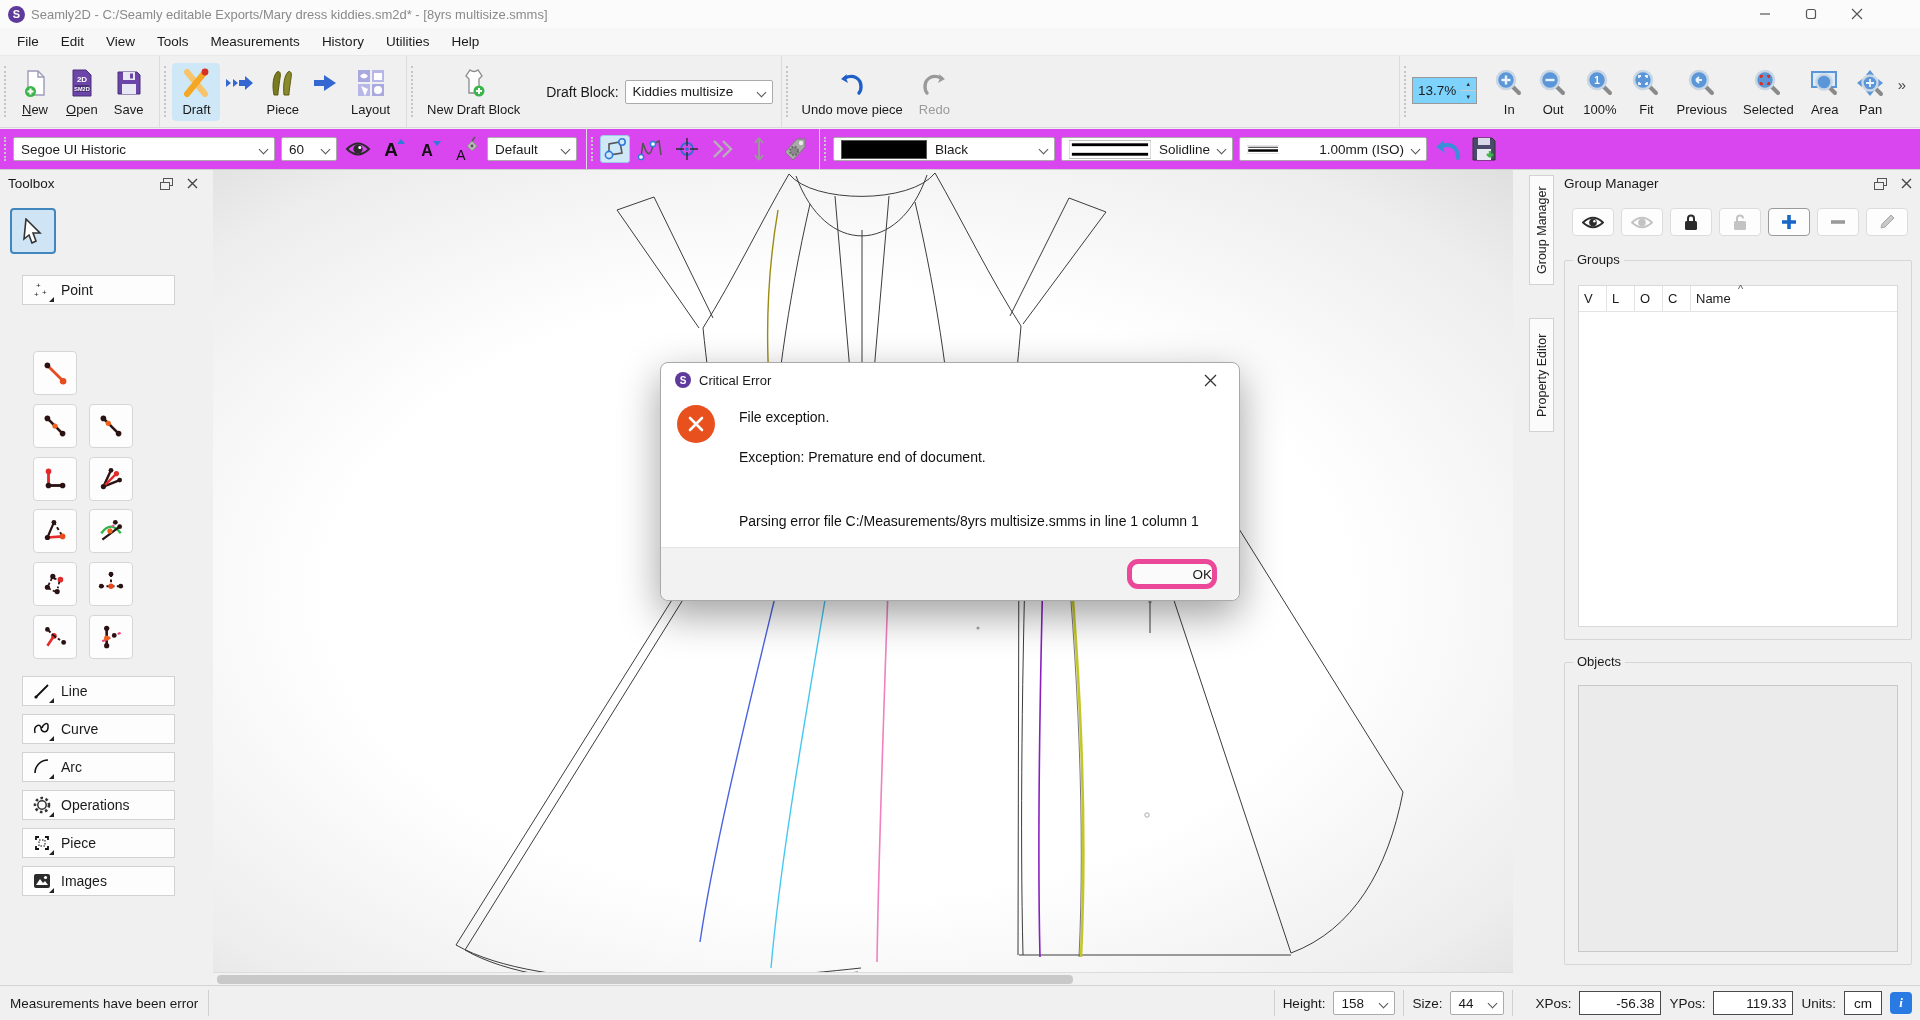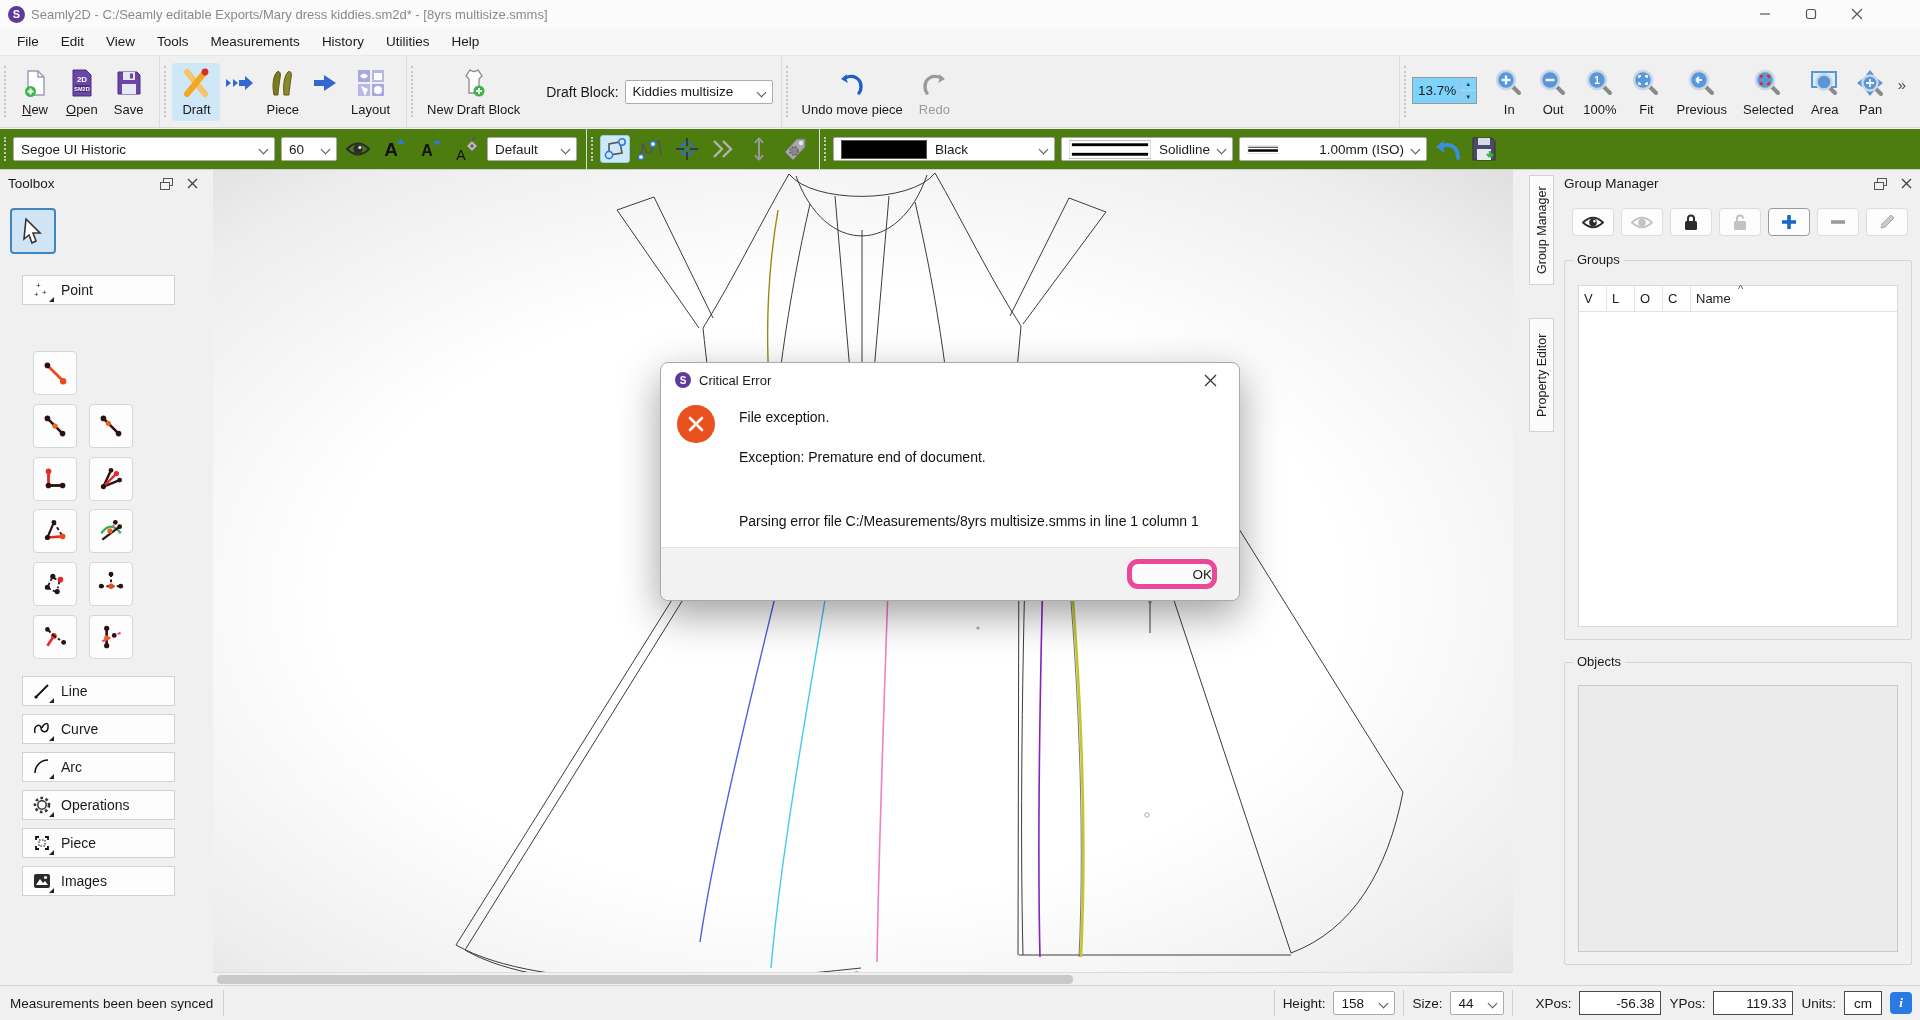--- a/index.html
+++ b/index.html
@@ -41,21 +41,21 @@
     font-size:13.5px; white-space:nowrap; }
   .combo::after { content:""; position:absolute; right:7px; top:8px; width:6px; height:6px;
     border-right:1.4px solid #555; border-bottom:1.4px solid #555; transform:rotate(45deg); }
 
   .spinbox { background:#7dd3fc; border:1px solid #999; height:27px; display:inline-flex; align-items:center; }
   .spinbox .val { width:46px; text-align:right; padding-right:3px; font-size:13.5px; }
   .spin-col { width:17px; height:100%; border-left:1px solid #bbb; display:flex; flex-direction:column; }
   .spin-col div { flex:1; display:flex; align-items:center; justify-content:center; font-size:6px; color:#333; }
   .spin-col div:first-child { border-bottom:1px solid #ccc; }
 
-  .toolbar-format { position:absolute; left:0; top:129px; width:1920px; height:41px; background:#4d7c0f;
+  .toolbar-format { position:absolute; left:0; top:129px; width:1920px; height:41px; background:#d946ef;
     border-bottom:1px solid #cfcfcf; display:flex; align-items:center; }
   .fmt-group { display:flex; align-items:center; gap:6px; padding:0 9px 0 13px; height:100%; position:relative; }
   .fmt-group::before { content:""; position:absolute; left:4px; top:8px; bottom:8px; border-left:2px dotted #c6c6c6; }
   .fmt-group + .fmt-group { border-left:1px solid #dcdcdc; }
   .mini-btn { width:30px; height:28px; display:flex; align-items:center; justify-content:center; border-radius:3px; }
   .mini-btn.active { background:#cfe8f8; border:1px solid #9cc9e8; }
   .swatch-black { width:86px; height:19px; background:#000; border:1px solid #555; margin-right:8px; }
   .swatch-svg { margin-right:8px; }
 
   
@@ -852,21 +852,21 @@
     <span class="dlg-line" style="top:116px;">Parsing error file C:/Measurements/8yrs multisize.smms in line 1 column 1</span>
   </div>
   <div class="dlg-footer">
     <div class="ok-btn">
       <span>OK</span>
     </div>
   </div>
 </div>
 
 <div class="statusbar">
-  <span class="status-msg">Measurements been been synced</span>
+  <span class="status-msg">Measurements have been error</span>
   <span class="status-sep"></span>
   <div class="status-right">
     <span class="status-sep"></span>
     <label>Height:</label>
     <span class="combo small" style="width:62px;">
       <span>158</span>
     </span>
     <span class="status-sep"></span>
     <label>Size:</label>
     <span class="combo small" style="width:54px;">

